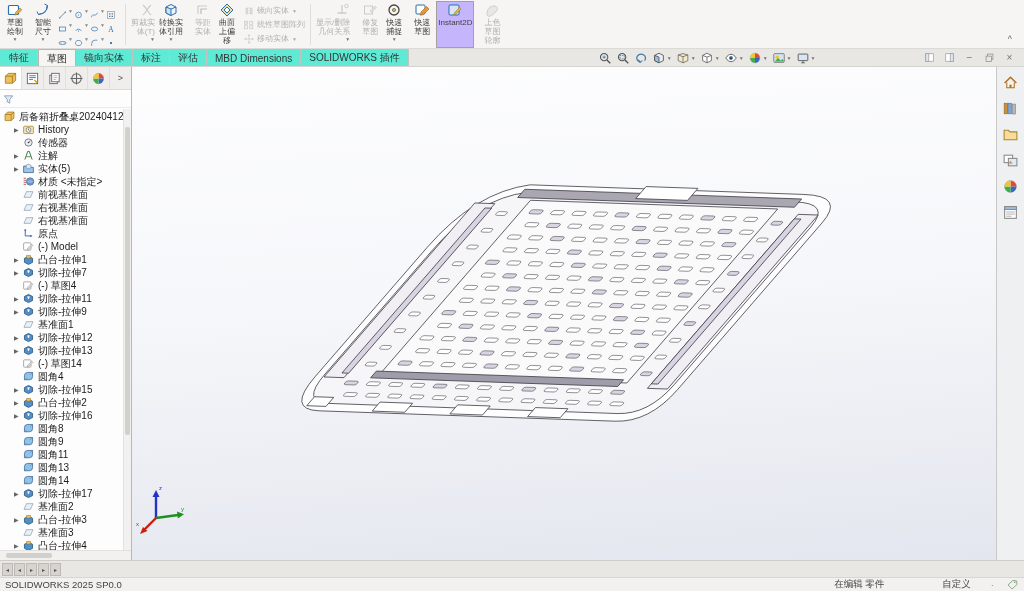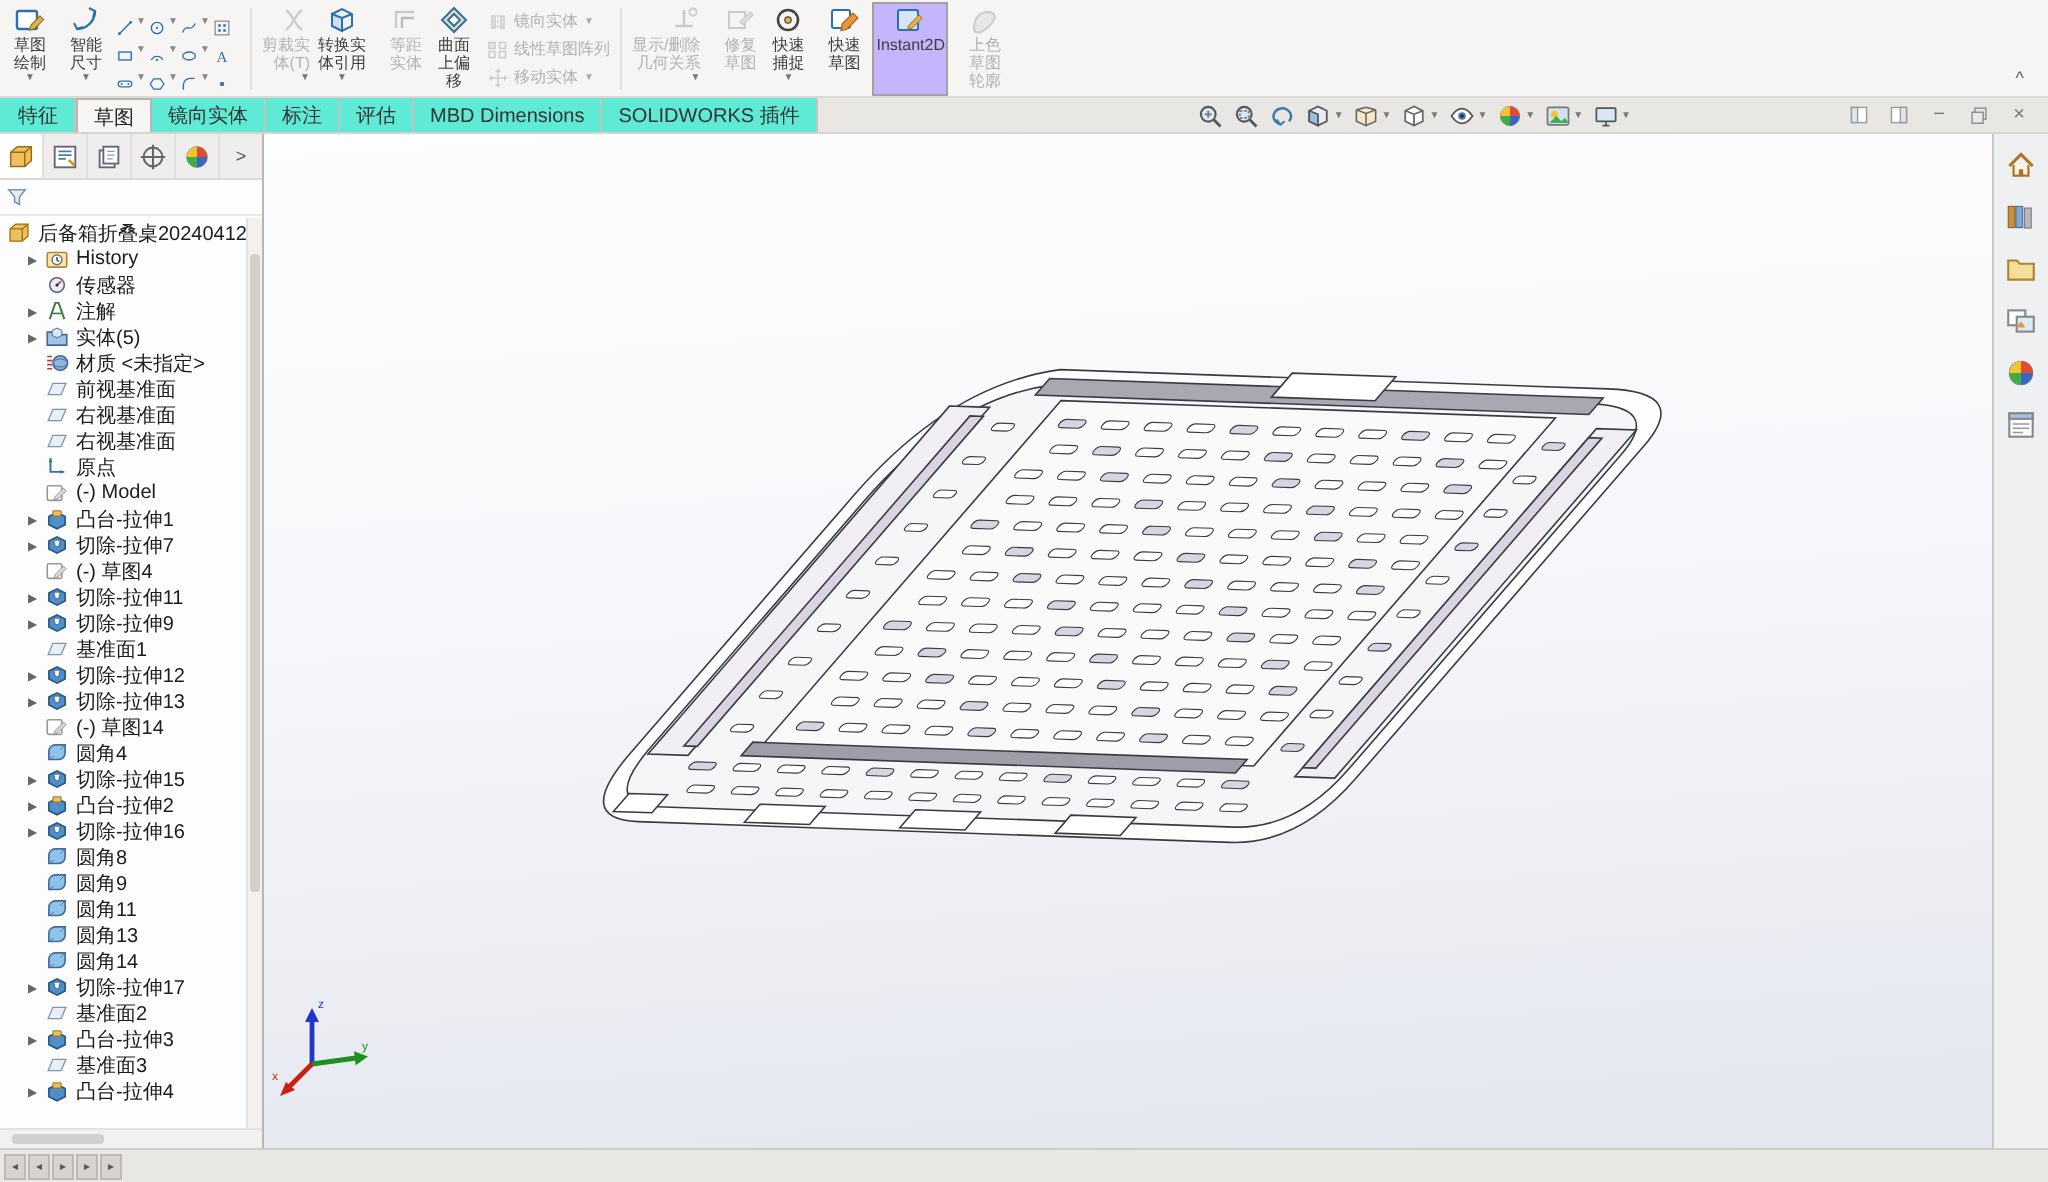--- a/index.html
+++ b/index.html
@@ -1041,13 +1041,27 @@
         <span class="nbtn">▸</span>
         <span class="nbtn">▸</span>
         <span class="nbtn">▸</span>
       </div>
     <div class="btabs">
         <div class="btab active">模型</div>
         <div class="btab">运动算例 7</div>
       </div>
   </div>
 
+  <div class="statusbar">
+    <span>SOLIDWORKS 2025 SP0.0</span>
+    <span class="sb-right">
+      <span class="sb-edit">在编辑 零件</span>
+      <span class="sb-custom">自定义</span>
+      <span class="sb-dot">·</span>
+      <span class="sb-icon">
+        <svg viewBox="0 0 16 16">
+            <path d="M2.5 8.5l6-5.5 4.5.5.5 4.5-6 5.5z" fill="#eef3ee" stroke="#7a967a"></path>
+            <circle cx="10.8" cy="5.2" r="1" fill="#7a967a"></circle>
+          </svg>
+      </span>
+    </span>
+  </div>
 </div>
 
 </body></html>

